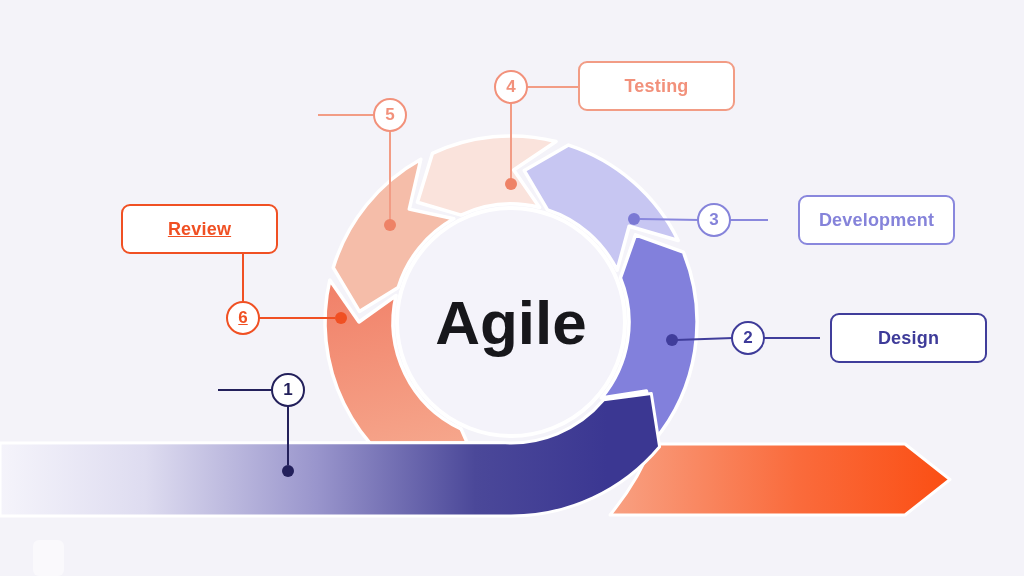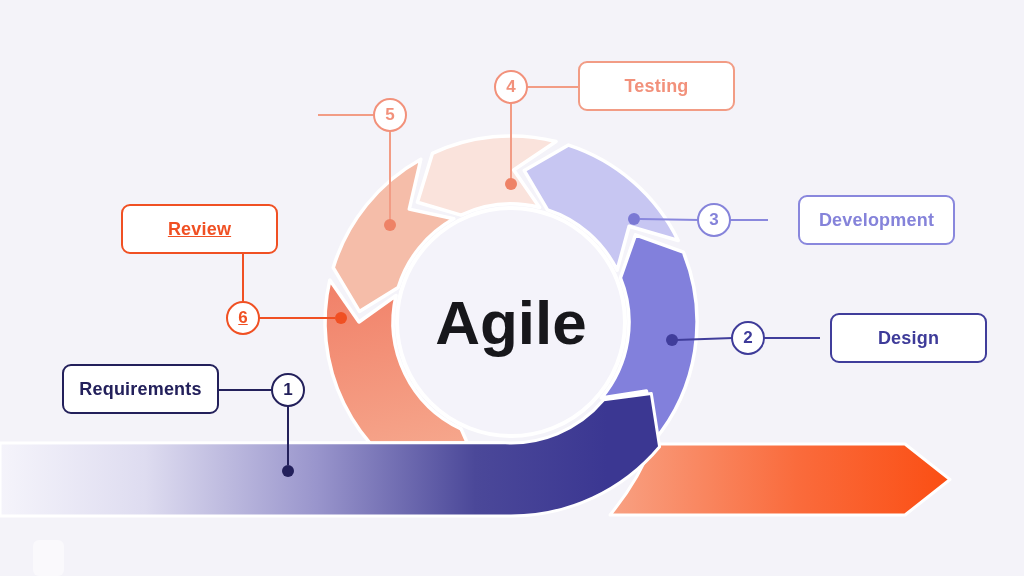--- a/index.html
+++ b/index.html
@@ -96,23 +96,20 @@
   </div>
   <div class="stage-box wave-peri c-peri" style="left:768px;top:195px;margin-left:30px;">
     <span>Development</span>
   </div>
   <div class="stage-box wave-peri c-indigo" style="left:820px;top:313px;margin-left:10px;">
     <span>Design</span>
   </div>
   <div class="stage-box wave-orange c-orange" style="left:121px;top:204px;">
     <span>Review</span>
   </div>
-  <div class="stage-box wave-navy c-navy" style="left:62px;top:364px;">
-    <span>Requirements</span>
-  </div>
 
   <div class="num-circle c-salmon" style="left:373px;top:98px;">
     <span>5</span>
   </div>
   <div class="num-circle c-salmon" style="left:494px;top:70px;">
     <span>4</span>
   </div>
   <div class="num-circle c-peri" style="left:697px;top:203px;">
     <span>3</span>
   </div>

